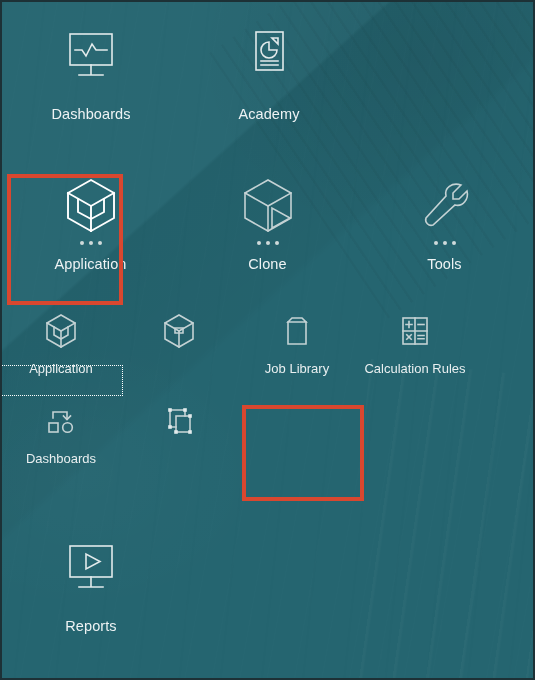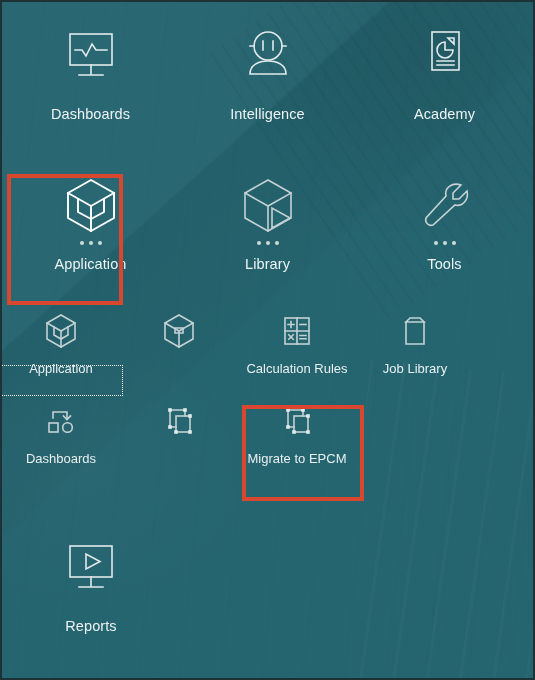--- a/index.html
+++ b/index.html
@@ -174,32 +174,20 @@
           <svg width="60" height="60" viewBox="0 0 60 60">
             <rect class="ico" x="9" y="9" width="42" height="31"></rect>
             <path class="ico" d="M14 25 L21 25 L25 31 L31 19 L35 25 L46 25"></path>
             <path class="ico" d="M30 40 L30 50 M18 50 L42 50"></path>
           </svg>
         </div>
         <div class="dots"></div>
         <div class="label">Dashboards</div>
       </div>
 
-      <div class="card-big">
-        <div class="glyph">
-          <svg width="64" height="60" viewBox="0 0 64 60">
-            <circle class="ico" cx="32" cy="21" r="14"></circle>
-            <path class="ico" d="M14 21 L18 21 M46 21 L50 21"></path>
-            <path class="ico" d="M27 16 L27 25 M37 16 L37 25"></path>
-            <path class="ico" d="M14 49 C14 40 22.5 36 32 36 C41.5 36 50 40 50 49 Z"></path>
-          </svg>
-        </div>
-        <div class="dots"></div>
-        <div class="label">Intelligence</div>
-      </div>
 
       <div class="card-big">
         <div class="glyph">
           <svg width="60" height="60" viewBox="0 0 60 60">
             <rect class="ico" x="17" y="7" width="27" height="38"></rect>
             <path class="ico" d="M30 17 A8 8 0 1 0 38 25 L30 25 Z"></path>
             <path class="ico" d="M33 13 L39 13 L39 19 Z"></path>
             <path class="ico" d="M22 36 L39 36 M22 40 L39 40"></path>
           </svg>
         </div>
@@ -234,21 +222,21 @@
             <path class="ico ico-dim" d="M9 19 L32 32 L55 19"></path>
             <path class="ico ico-dim" d="M32 32 L32 57"></path>
             <path class="ico ico-dim" style="fill:#256570" d="M36 34 L36 54 L54 44 Z"></path>
           </svg>
         </div>
         <div class="dots">
             <span></span>
             <span></span>
             <span></span>
           </div>
-        <div class="label">Library</div>
+        <div class="label">Clone</div>
       </div>
 
       <div class="card-big">
         <div class="glyph">
           <svg width="60" height="60" viewBox="0 0 60 60">
             <path class="ico ico-dim" stroke-linejoin="round" stroke-linecap="round" d="M46 10 L38 18 L38 24 L44 24 L52 16 C54 24 48 32 40 30 L18 50 A5.5 5.5 0 0 1 11 43 L31 21 C29 13 37 7 46 10 Z"></path>
           </svg>
         </div>
         <div class="dots">
             <span></span>
@@ -275,44 +263,44 @@
 
       <div class="card-small">
         <div class="glyph">
           <svg width="40" height="40" viewBox="0 0 40 40">
             <path class="ico ico-dim" d="M20 4 L34 12 L34 28 L20 36 L6 28 L6 12 Z"></path>
             <path class="ico ico-dim" d="M6 12 L20 20 L34 12"></path>
             <path class="ico ico-dim" d="M20 20 L20 36"></path>
             <path class="ico ico-dim" d="M16 17 L24 17 M16 17 L16 22 M24 17 L24 22 M16 22 L24 22"></path>
           </svg>
         </div>
+      </div>
+
+      <div class="card-small">
+        <div class="glyph">
+          <svg width="40" height="40" viewBox="0 0 40 40">
+            <path class="ico ico-dim" d="M11 11 L11 33 L29 33 L29 11"></path>
+            <path class="ico ico-dim" d="M11 11 L15 7 L25 7 L29 11 Z"></path>
+          </svg>
+        </div>
+        <div class="label">Job Library</div>
       </div>
 
       <div class="card-small">
         <div class="glyph">
           <svg width="40" height="40" viewBox="0 0 40 40">
             <rect class="ico ico-dim" x="8" y="7" width="24" height="26"></rect>
             <path class="ico ico-dim" d="M20 7 L20 33 M8 20 L32 20"></path>
             <path class="ico ico-dim" d="M11 13.5 L17 13.5 M14 10.5 L14 16.5"></path>
             <path class="ico ico-dim" d="M23 13.5 L29 13.5"></path>
             <path class="ico ico-dim" d="M11.8 23.8 L16.2 28.2 M16.2 23.8 L11.8 28.2"></path>
             <path class="ico ico-dim" d="M23 24.5 L29 24.5 M23 27.8 L29 27.8"></path>
           </svg>
         </div>
         <div class="label">Calculation Rules</div>
-      </div>
-
-      <div class="card-small">
-        <div class="glyph">
-          <svg width="40" height="40" viewBox="0 0 40 40">
-            <path class="ico ico-dim" d="M11 11 L11 33 L29 33 L29 11"></path>
-            <path class="ico ico-dim" d="M11 11 L15 7 L25 7 L29 11 Z"></path>
-          </svg>
-        </div>
-        <div class="label">Job Library</div>
       </div>
     </div>
 
     <div class="row-small">
 
       <div class="card-small">
         <div class="glyph">
           <svg width="40" height="40" viewBox="0 0 40 40">
             <path class="ico ico-dim" d="M12 17 L12 11 L26 11 L26 18"></path>
             <path class="ico ico-dim" stroke-linecap="round" d="M22.5 15 L26 18.5 L29.5 15"></path>
@@ -331,35 +319,20 @@
             <rect class="ico-fill" x="9.2" y="7.2" width="3.6" height="3.6"></rect>
             <rect class="ico-fill" x="24.2" y="7.2" width="3.6" height="3.6"></rect>
             <rect class="ico-fill" x="9.2" y="24.2" width="3.6" height="3.6"></rect>
             <rect class="ico-fill" x="29.2" y="13.2" width="3.6" height="3.6"></rect>
             <rect class="ico-fill" x="15.2" y="29.2" width="3.6" height="3.6"></rect>
             <rect class="ico-fill" x="29.2" y="29.2" width="3.6" height="3.6"></rect>
           </svg>
         </div>
       </div>
 
-      <div class="card-small">
-        <div class="glyph">
-          <svg width="40" height="40" viewBox="0 0 40 40">
-            <path class="ico ico-dim" d="M11 9 L26 9 L26 15 M11 9 L11 26 L17 26"></path>
-            <rect class="ico ico-dim" x="17" y="15" width="14" height="16"></rect>
-            <rect class="ico-fill" x="9.2" y="7.2" width="3.6" height="3.6"></rect>
-            <rect class="ico-fill" x="24.2" y="7.2" width="3.6" height="3.6"></rect>
-            <rect class="ico-fill" x="9.2" y="24.2" width="3.6" height="3.6"></rect>
-            <rect class="ico-fill" x="29.2" y="13.2" width="3.6" height="3.6"></rect>
-            <rect class="ico-fill" x="15.2" y="29.2" width="3.6" height="3.6"></rect>
-            <rect class="ico-fill" x="29.2" y="29.2" width="3.6" height="3.6"></rect>
-          </svg>
-        </div>
-        <div class="label">Migrate to EPCM</div>
-      </div>
 
       <div class="card-small"></div>
     </div>
 
     <div class="row-big" style="margin-top:32px">
       <div class="card-big">
         <div class="glyph">
           <svg width="60" height="60" viewBox="0 0 60 60">
             <rect class="ico" x="9" y="9" width="42" height="31"></rect>
             <path class="ico" d="M25 17 L25 32 L39 24.5 Z"></path>

